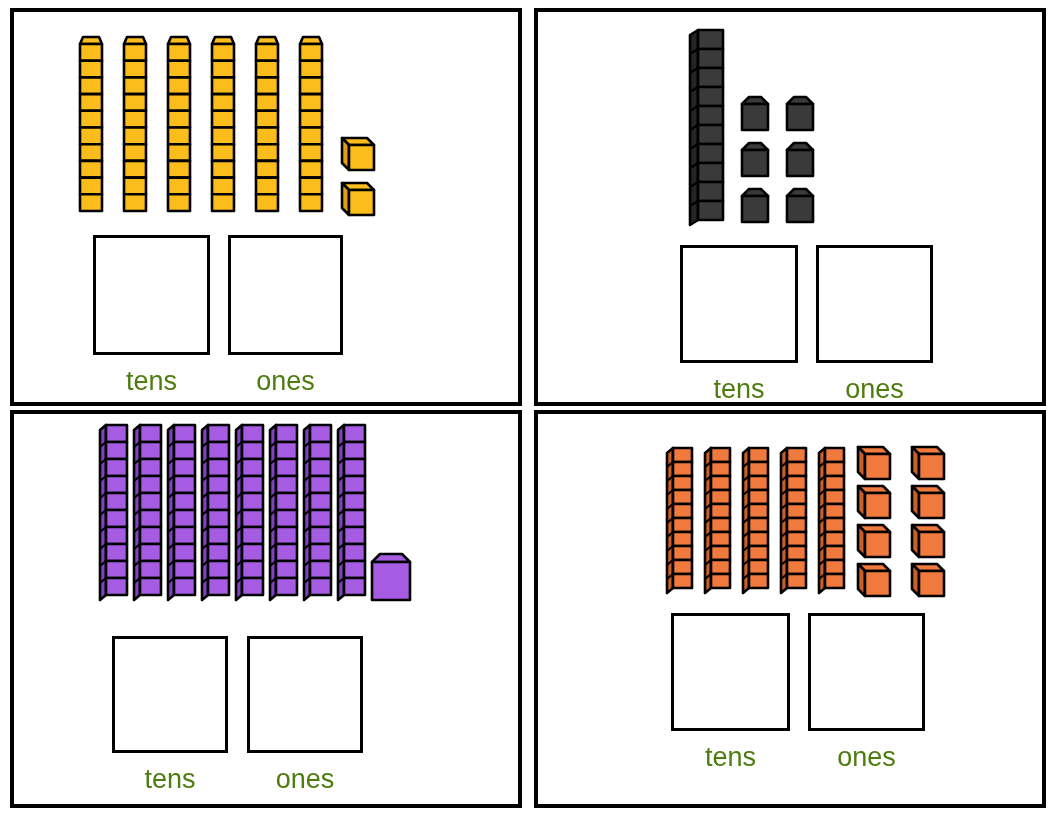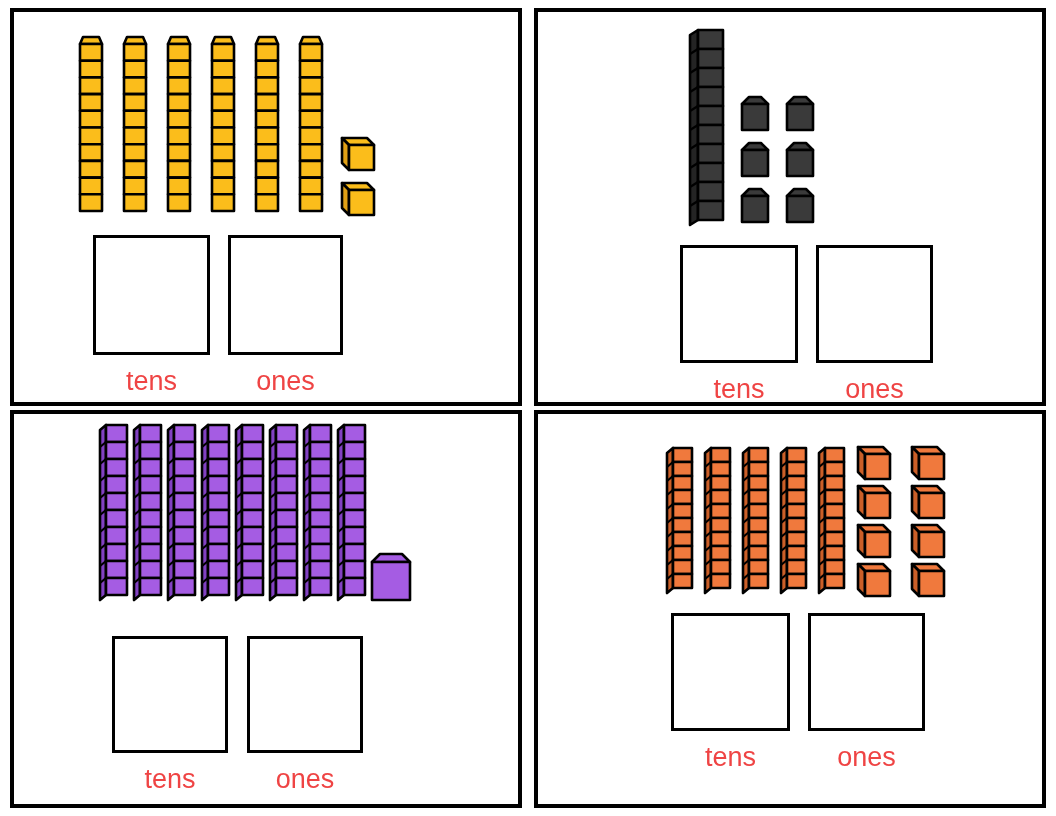--- a/index.html
+++ b/index.html
@@ -1,17 +1,17 @@
 <!DOCTYPE html>
 <html><head>
 <meta charset="utf-8">
 <style>
   html,body{margin:0;padding:0;background:#fff;}
   .sheet{position:relative;width:1056px;height:816px;background:#fff;
-         font-family:"Liberation Sans", sans-serif;color:#ef4444;}
+         font-family:"Liberation Sans", sans-serif;color:#4d7c0f;}
   .quadrant{position:absolute;width:504px;height:390px;border:4px solid #000;background:#fff;}
   .q0{left:10px;top:8px}
   .q1{left:534px;top:8px}
   .q2{left:10px;top:410px}
   .q3{left:534px;top:410px}
 
   .rods{position:absolute;display:flex;align-items:flex-start;}
   .ones{position:absolute;display:grid;}
   .block{display:block;line-height:0;}
   .block svg{display:block;}

